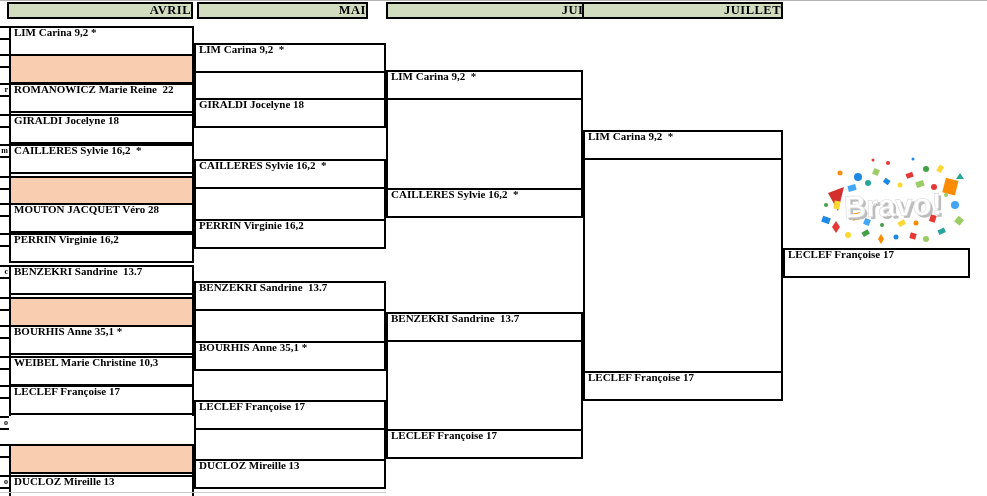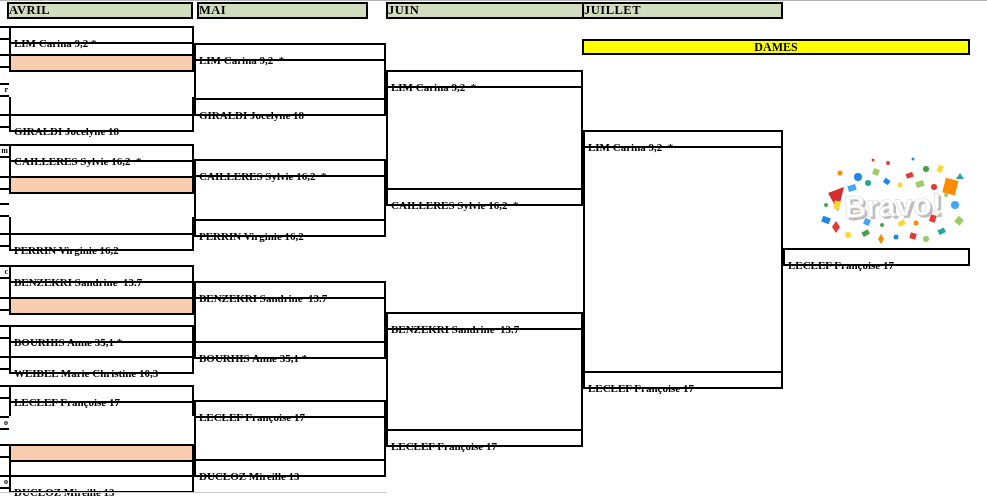--- a/index.html
+++ b/index.html
@@ -3,27 +3,27 @@
 <meta charset="utf-8">
 <style>
   html,body{margin:0;padding:0;background:#fff;}
   #canvas{
     position:relative;width:987px;height:496px;background:#fff;overflow:hidden;
     font-family:"Liberation Serif","DejaVu Serif",serif;
   }
   .hdr{
     position:absolute;top:2px;height:17px;box-sizing:border-box;
     background:var(--header-green,#d2ddc0);border:2px solid #000;
-    font-weight:bold;font-size:12.5px;line-height:13px;text-align:left;
+    font-weight:bold;font-size:12.5px;line-height:13px;text-align:right;
     letter-spacing:.5px;
   }
   .box{
-    position:absolute;height:18px;width:185px;box-sizing:border-box;background:#fff;
+    position:absolute;height:30px;width:185px;box-sizing:border-box;background:#fff;
     border:2px solid #000;font-weight:bold;font-size:11px;line-height:9.5px;
-    padding:11px 0 0 3px;white-space:pre;overflow:visible;
+    padding:0 0 0 3px;white-space:pre;overflow:visible;
   }
   .bye{background:var(--bye-peach,#f8cdb0);}
   .conn{
     position:absolute;box-sizing:border-box;
     border-left:2px solid #000;border-right:2px solid #000;background:transparent;
   }
   .stub{
     position:absolute;left:0;width:9px;height:14px;box-sizing:border-box;background:#fff;
     border-top:2px solid #000;border-bottom:2px solid #000;
     font-weight:bold;font-size:8px;line-height:9px;text-align:right;padding-right:1px;
@@ -48,44 +48,45 @@
 
 <div id="canvas">
 
   <div class="topline"></div>
 
   <div class="hdr" style="left:7px;width:186px">AVRIL</div>
   <div class="hdr" style="left:197px;width:171px">MAI</div>
   <div class="hdr" style="left:386px;width:209px">JUIN</div>
   <div class="hdr" style="left:582px;width:201px">JUILLET</div>
 
-  <div class="ytitle" style="top:39px">DAMES</div>
 
   <div class="stub" style="top:26px"></div>
   <div class="stub" style="top:54px"></div>
   <div class="stub" style="top:83px">r</div>
   <div class="stub" style="top:114px"></div>
   <div class="stub" style="top:144px">m</div>
   <div class="stub" style="top:176px"></div>
   <div class="stub" style="top:203px"></div>
   <div class="stub" style="top:233px"></div>
   <div class="stub" style="top:265px">c</div>
   <div class="stub" style="top:297px"></div>
   <div class="stub" style="top:325px"></div>
   <div class="stub" style="top:356px"></div>
   <div class="stub" style="top:385px"></div>
   <div class="stub" style="top:416px">o</div>
   <div class="stub" style="top:444px"></div>
   <div class="stub" style="top:475px">o</div>
 
   <div class="box" style="left:9px;top:26px">LIM Carina 9,2 *</div>
   <div class="box bye" style="left:9px;top:54px"></div>
+  <div class="box" style="left:9px;top:83px">ROMANOWICZ Marie Reine  22</div>
   <div class="box" style="left:9px;top:114px">GIRALDI Jocelyne 18</div>
   <div class="box" style="left:9px;top:144px">CAILLERES Sylvie 16,2  *</div>
   <div class="box bye" style="left:9px;top:176px"></div>
+  <div class="box" style="left:9px;top:203px">MOUTON JACQUET Véro 28</div>
   <div class="box" style="left:9px;top:233px">PERRIN Virginie 16,2</div>
   <div class="box" style="left:9px;top:265px">BENZEKRI Sandrine  13.7</div>
   <div class="box bye" style="left:9px;top:297px"></div>
   <div class="box" style="left:9px;top:325px">BOURHIS Anne 35,1 *</div>
   <div class="box" style="left:9px;top:356px">WEIBEL Marie Christine 10,3</div>
   <div class="box" style="left:9px;top:385px">LECLEF Françoise 17</div>
   <div class="box bye" style="left:9px;top:444px"></div>
   <div class="box" style="left:9px;top:475px">DUCLOZ Mireille 13</div>
 
   <div class="conn" style="left:9px;width:185px;top:40px;height:14px"></div>

